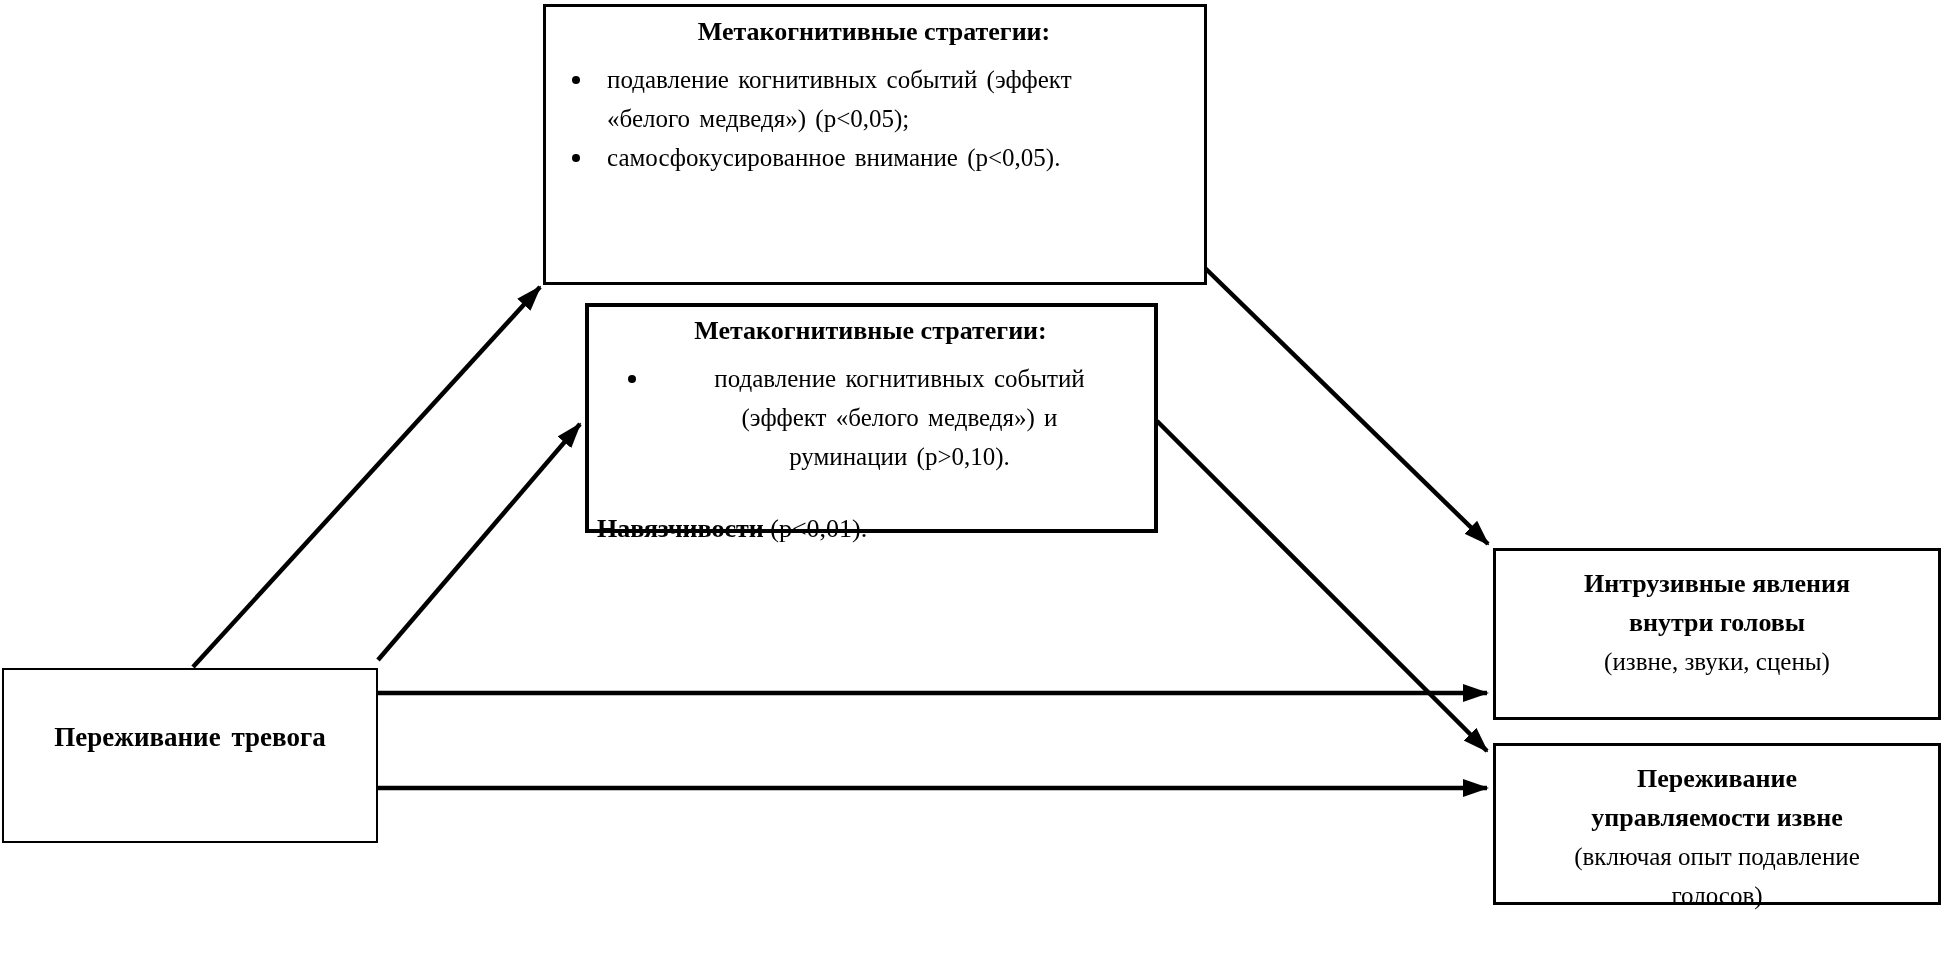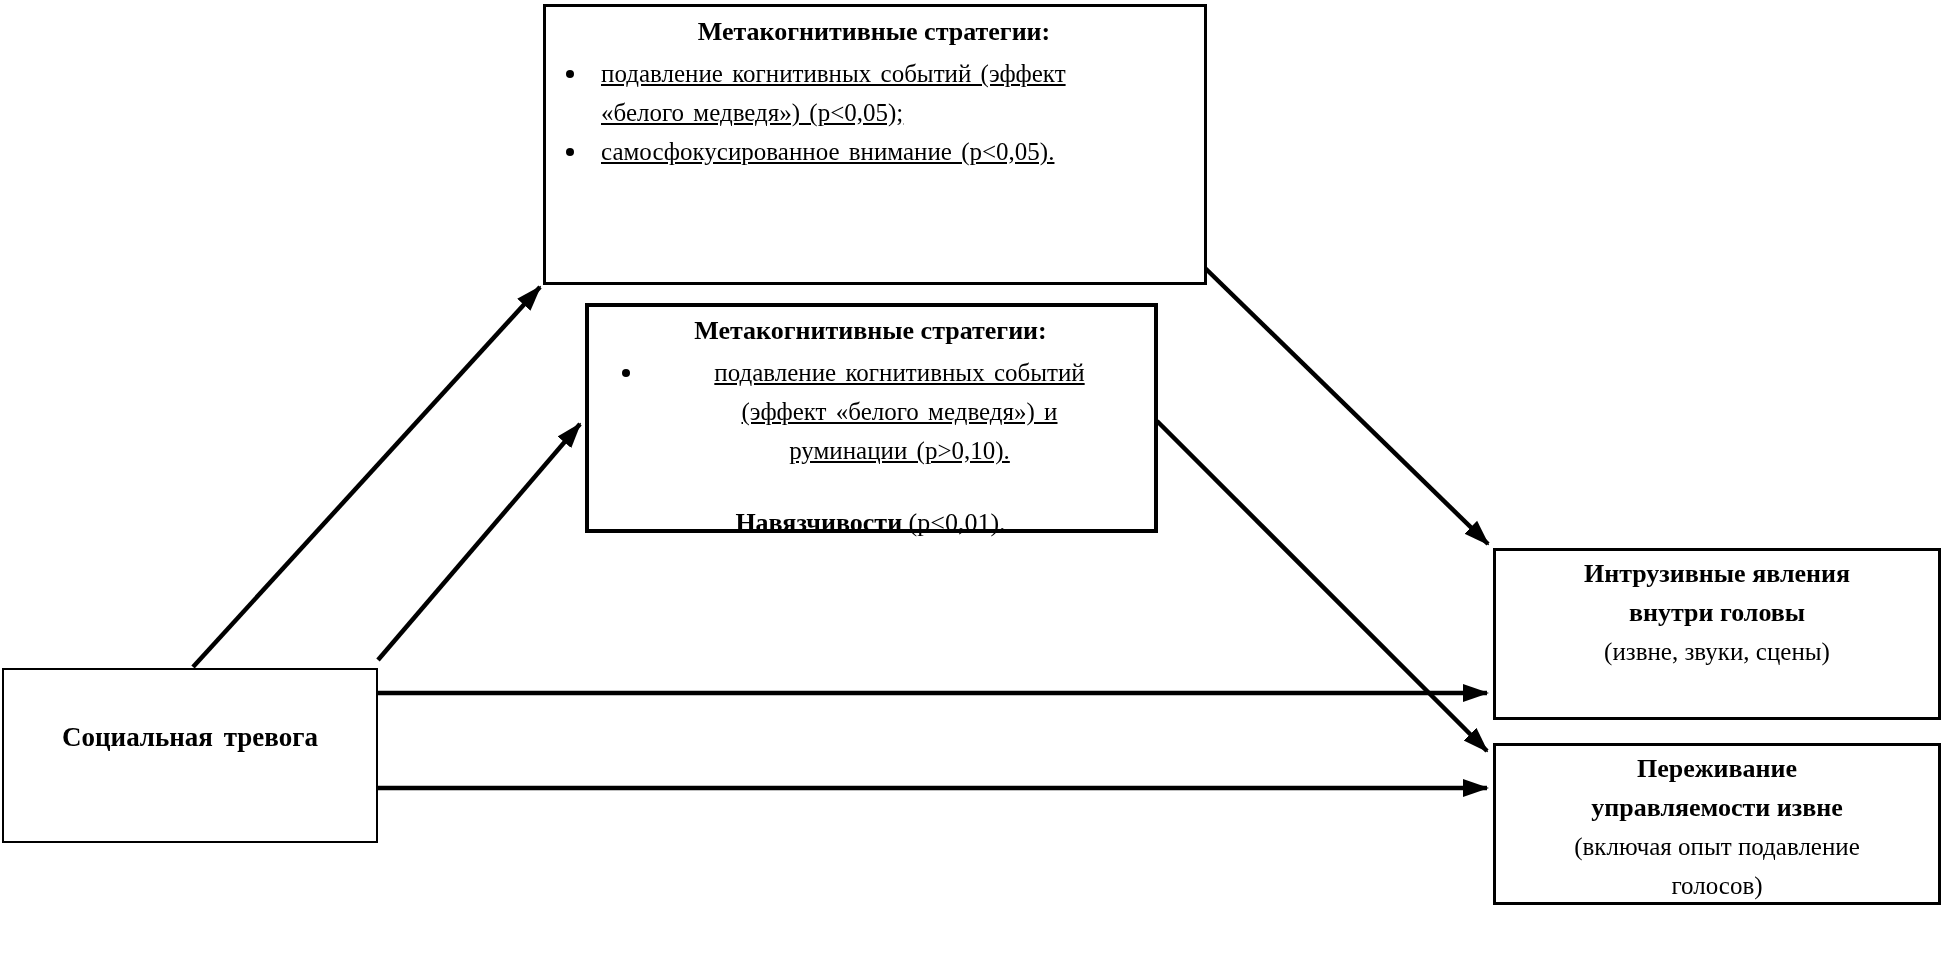--- a/index.html
+++ b/index.html
@@ -27,21 +27,21 @@
   }
   
   .top-box { left: 543px; top: 4px; width: 664px; height: 281px; padding: 5px 10px 0 8px; }
   .box-title {
     text-align: center;
     font-weight: bold;
     font-size: 26px;
     line-height: 39px;
     white-space: pre-line;
   }
-  ul.bullets { margin: 3px; padding: 0; list-style: none; text-decoration: underline; }
+  ul.bullets { margin: 9px; padding: 0; list-style: none; }
   ul.bullets li {
     position: relative;
     font-size: 25px;
     line-height: 39px;
     white-space: pre-line;
     word-spacing: 3px;
     padding-left: 44px;
   }
   ul.bullets li::before {
     content: "";
@@ -50,35 +50,35 @@
     width: 8px; height: 8px;
     border-radius: 50%;
     background: #000000;
   }
   
   .mid-box { left: 585px; top: 303px; width: 573px; height: 230px; border-width: 4px; padding: 4px 10px 0 8px; }
   .mid-box ul.bullets li { padding-left: 58px; text-align: center; }
   .mid-box ul.bullets li::before { left: 22px; }
   .emphasis-line {
     margin-top: 33px;
-    text-align: center;
+    text-align: left;
     font-size: 26px;
     line-height: 39px;
   }
   .emphasis-line .bold { font-weight: bold; }
   
   .left-box {
     left: 2px; top: 668px; width: 376px; height: 175px;
     border-width: 2px;
     display: flex; align-items: center; justify-content: center;
     padding-bottom: 36px;
   }
   .left-box .label { font-weight: bold; font-size: 27px; word-spacing: 4px; }
   
-  .right-box { left: 1493px; width: 448px; padding-top: 3px; text-align: center; }
+  .right-box { left: 1493px; width: 448px; padding-top: 13px; text-align: center; }
   .rb1 { top: 548px; height: 172px; }
   .rb2 { top: 743px; height: 162px; }
   .rb-title {
     font-weight: bold;
     font-size: 26px;
     line-height: 39px;
     white-space: pre-line;
   }
   .rb-sub {
     font-size: 25px;
@@ -120,21 +120,21 @@
       <li>подавление когнитивных событий
 (эффект «белого медведя») и
 руминации (p&gt;0,10).</li>
     </ul>
     <div class="emphasis-line">
       <span class="bold">Навязчивости</span><span> (p&lt;0,01).</span>
     </div>
   </div>
 
   <div class="box left-box">
-    <span class="label">Социальная тревога</span>
+    <span class="label">Переживание тревога</span>
   </div>
 
   <div class="box right-box rb1">
     <div class="rb-title">Интрузивные явления
 внутри головы</div>
     <div class="rb-sub">(извне, звуки, сцены)</div>
   </div>
 
   <div class="box right-box rb2">
     <div class="rb-title">Переживание

